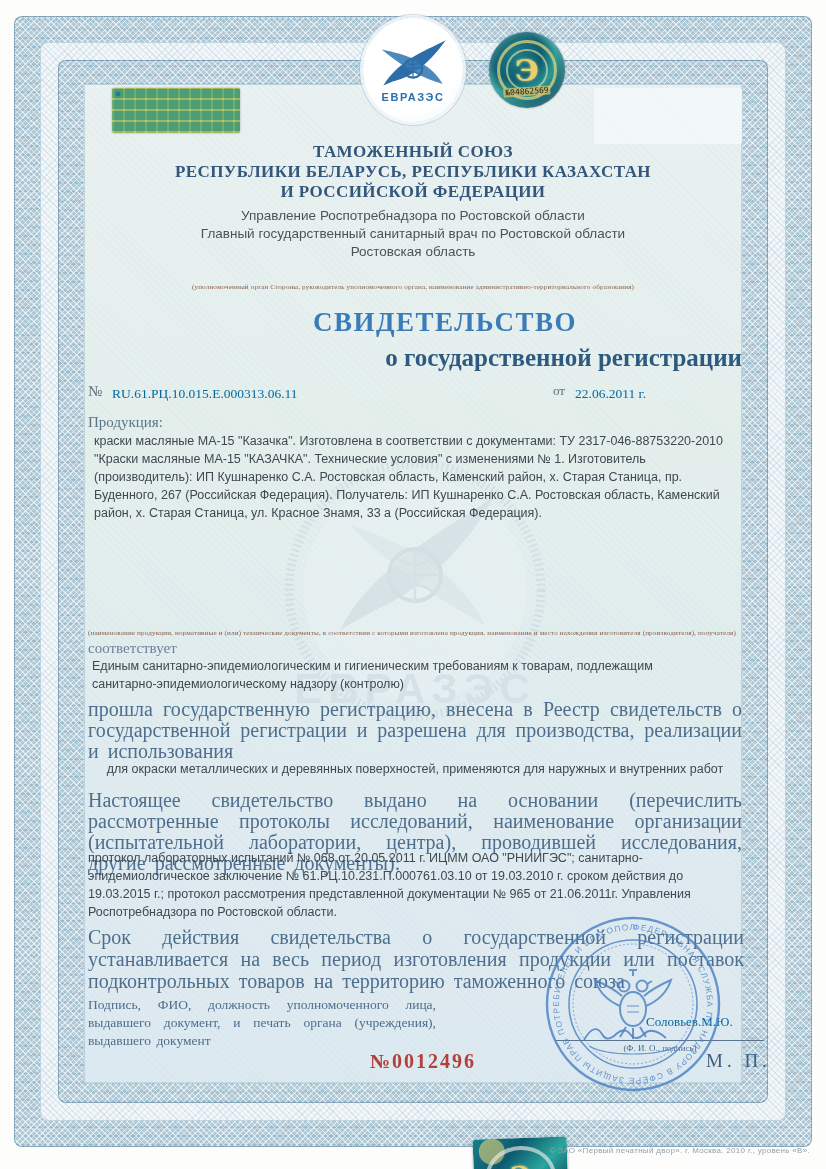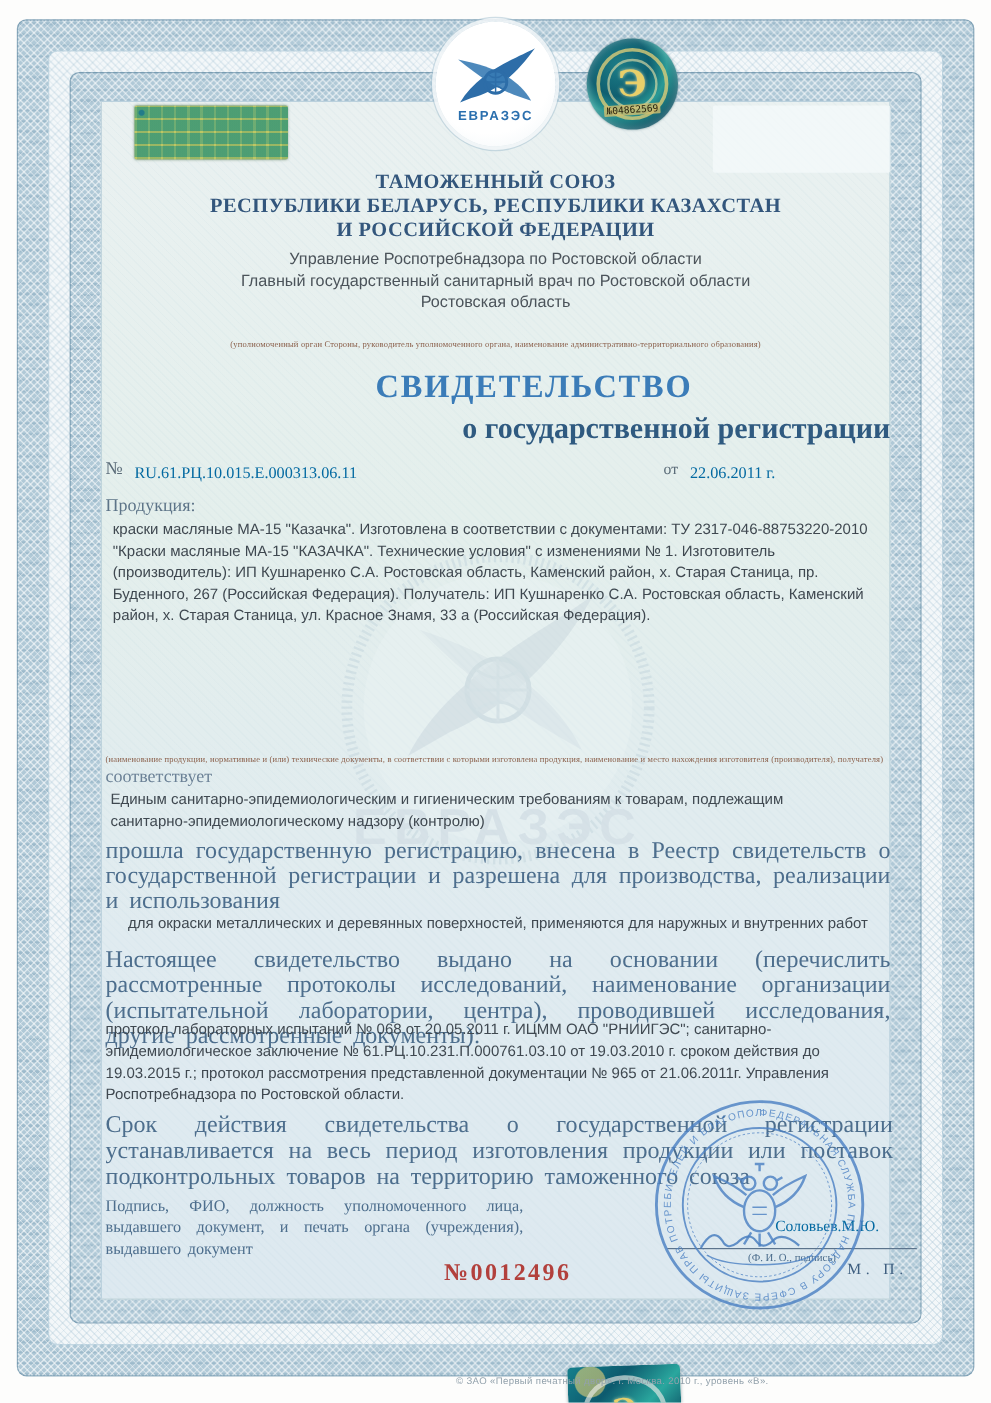--- a/index.html
+++ b/index.html
@@ -44,23 +44,23 @@
               font-size:27px;letter-spacing:1.5px;text-align:center;padding-left:32px;}
   .title-sub{font-family:"Liberation Serif",serif;font-weight:bold;color:#2f5a80;
              font-size:25px;text-align:right;}
   .lab-serif{font-family:"Liberation Serif",serif;color:#5d7488;font-size:15px;}
   .body-sans{font-family:"Liberation Sans",sans-serif;color:#3f4850;font-size:12.5px;line-height:1.44;}
   .body-serif{font-family:"Liberation Serif",serif;color:#4d6e8d;font-size:20px;line-height:21px;
               text-align:justify;word-spacing:4px;}
   .sig-name{font-family:Liberation Serif, serif;color:#0369a1;font-size:13px;}
   .sig-line{border-top:1px solid #5b738c;height:0;}
   .sig-cap{font-family:"Liberation Serif",serif;color:#4d6e8d;font-size:9px;text-align:center;}
-  .mp{font-family:"Liberation Serif",serif;color:#3f5f80;font-size:13px;letter-spacing:4px;}
+  .mp{font-family:"Liberation Serif",serif;color:#3f5f80;font-size:19px;letter-spacing:4px;}
   .red-no{font-family:"Liberation Serif",serif;font-weight:bold;color:#b2403c;font-size:20px;letter-spacing:2px;}
-  .footer{font-family:"Liberation Sans",sans-serif;color:#93a2ac;font-size:8px;text-align:left;letter-spacing:.3px;}
+  .footer{font-family:"Liberation Sans",sans-serif;color:#93a2ac;font-size:8px;text-align:right;letter-spacing:.3px;}
   
   .badge{border-radius:50%;background:radial-gradient(circle at 45% 40%, #ffffff 62%, #eef4f7 100%);
          box-shadow:0 0 0 3px rgba(255,255,255,.75), 0 0 0 4px rgba(160,190,205,.5);
          display:flex;flex-direction:column;align-items:center;justify-content:center;}
   .badge-label{font-family:"Liberation Sans",sans-serif;font-weight:bold;color:#2a6fae;
                font-size:11px;letter-spacing:1.5px;margin-top:-4px;}
   .holo-round{border-radius:50%;
       background:radial-gradient(circle at 35% 30%, #1d7d87 0%, #0f5f70 35%, #2a9a96 55%, #0b4a5e 80%, #15707d 100%);
       box-shadow:inset 0 0 8px rgba(255,255,255,.35), 0 0 2px rgba(0,60,70,.5);
       position:relative;overflow:hidden;}

